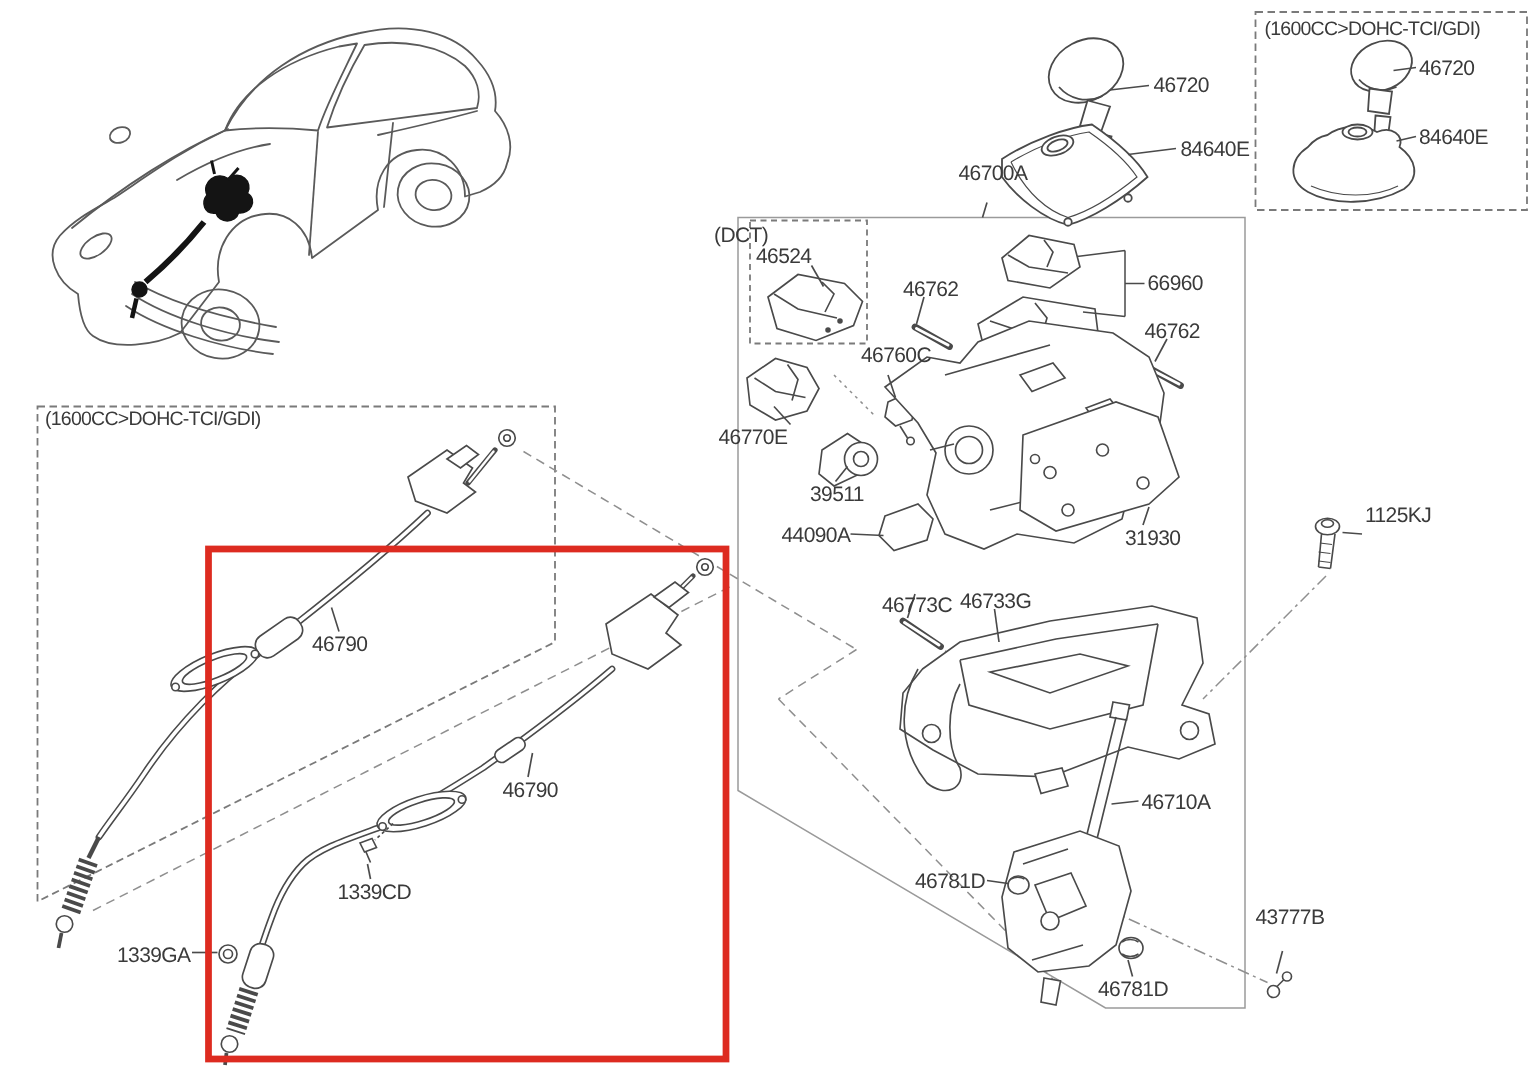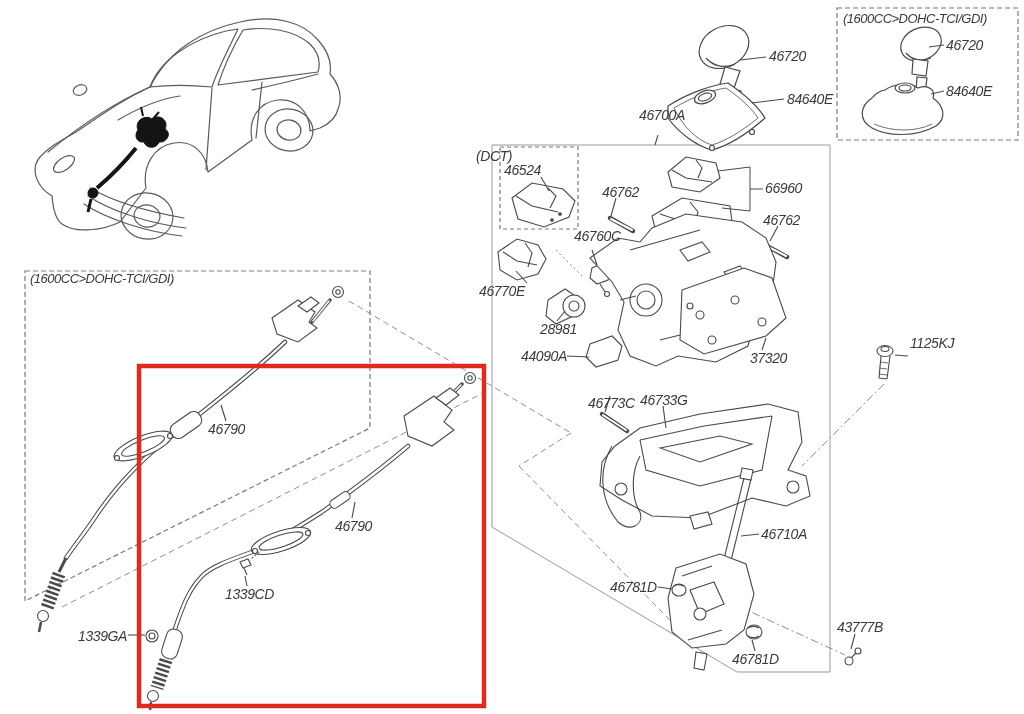--- a/index.html
+++ b/index.html
@@ -1,20 +1,20 @@
 <!DOCTYPE html>
 <html><head>
 <meta charset="utf-8">
 <style>
   html,body{margin:0;padding:0;background:#fff;}
   #stage{position:relative;width:1024px;height:714px;background:#ffffff;overflow:hidden;
          font-family:"Liberation Sans",sans-serif;}
   #art{position:absolute;left:0;top:0;}
   .lbl{position:absolute;font-size:14px;line-height:1.05;color:#3a3a3a;
-       letter-spacing:-0.4px;white-space:nowrap;font-style:italic;}
+       letter-spacing:-0.4px;white-space:nowrap;}
   .variant{font-size:13px;letter-spacing:-0.5px;}
 </style>
 </head>
 <body>
 
 <div id="stage">
 
 <svg id="art" width="1024" height="714" viewBox="0 0 1024 714">
 
   <g stroke="#5a5a5a" fill="none" stroke-width="1.2" stroke-linejoin="round" stroke-linecap="round">
@@ -307,28 +307,28 @@
 <span class="lbl" style="left:787px;top:92px">84640E</span>
 <span class="lbl" style="left:639px;top:108px">46700A</span>
 <span class="lbl" style="left:946px;top:38px">46720</span>
 <span class="lbl" style="left:946px;top:84px">84640E</span>
 <span class="lbl" style="left:504px;top:163px">46524</span>
 <span class="lbl" style="left:602px;top:185px">46762</span>
 <span class="lbl" style="left:765px;top:181px">66960</span>
 <span class="lbl" style="left:763px;top:213px">46762</span>
 <span class="lbl" style="left:574px;top:229px">46760C</span>
 <span class="lbl" style="left:479px;top:284px">46770E</span>
-<span class="lbl" style="left:540px;top:322px">28981</span>
+<span class="lbl" style="left:540px;top:322px">39511</span>
 <span class="lbl" style="left:521px;top:349px">44090A</span>
-<span class="lbl" style="left:750px;top:351px">37320</span>
+<span class="lbl" style="left:750px;top:351px">31930</span>
 <span class="lbl" style="left:588px;top:396px">46773C</span>
 <span class="lbl" style="left:640px;top:393px">46733G</span>
 <span class="lbl" style="left:910px;top:336px">1125KJ</span>
 <span class="lbl" style="left:761px;top:527px">46710A</span>
 <span class="lbl" style="left:610px;top:580px">46781D</span>
 <span class="lbl" style="left:732px;top:652px">46781D</span>
-<span class="lbl" style="left:837px;top:620px">43777B</span>
+<span class="lbl" style="left:837px;top:604px">43777B</span>
 <span class="lbl" style="left:208px;top:422px">46790</span>
 <span class="lbl" style="left:335px;top:519px">46790</span>
 <span class="lbl" style="left:225px;top:587px">1339CD</span>
 <span class="lbl" style="left:78px;top:629px">1339GA</span>
 
 </div>
 
 </body></html>

